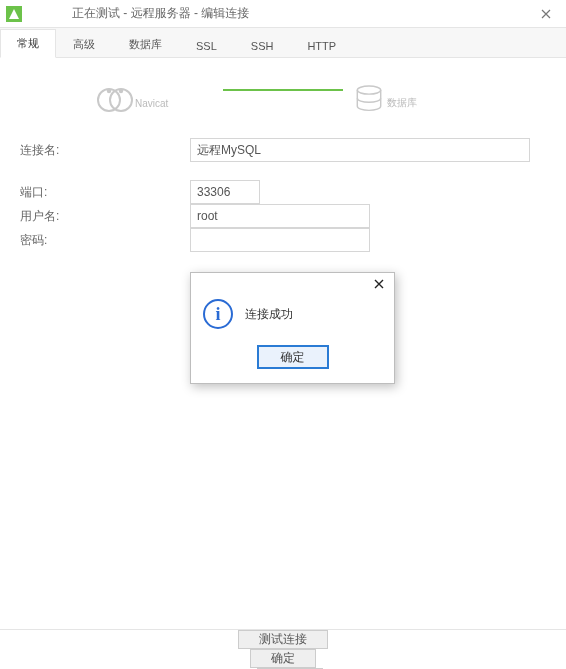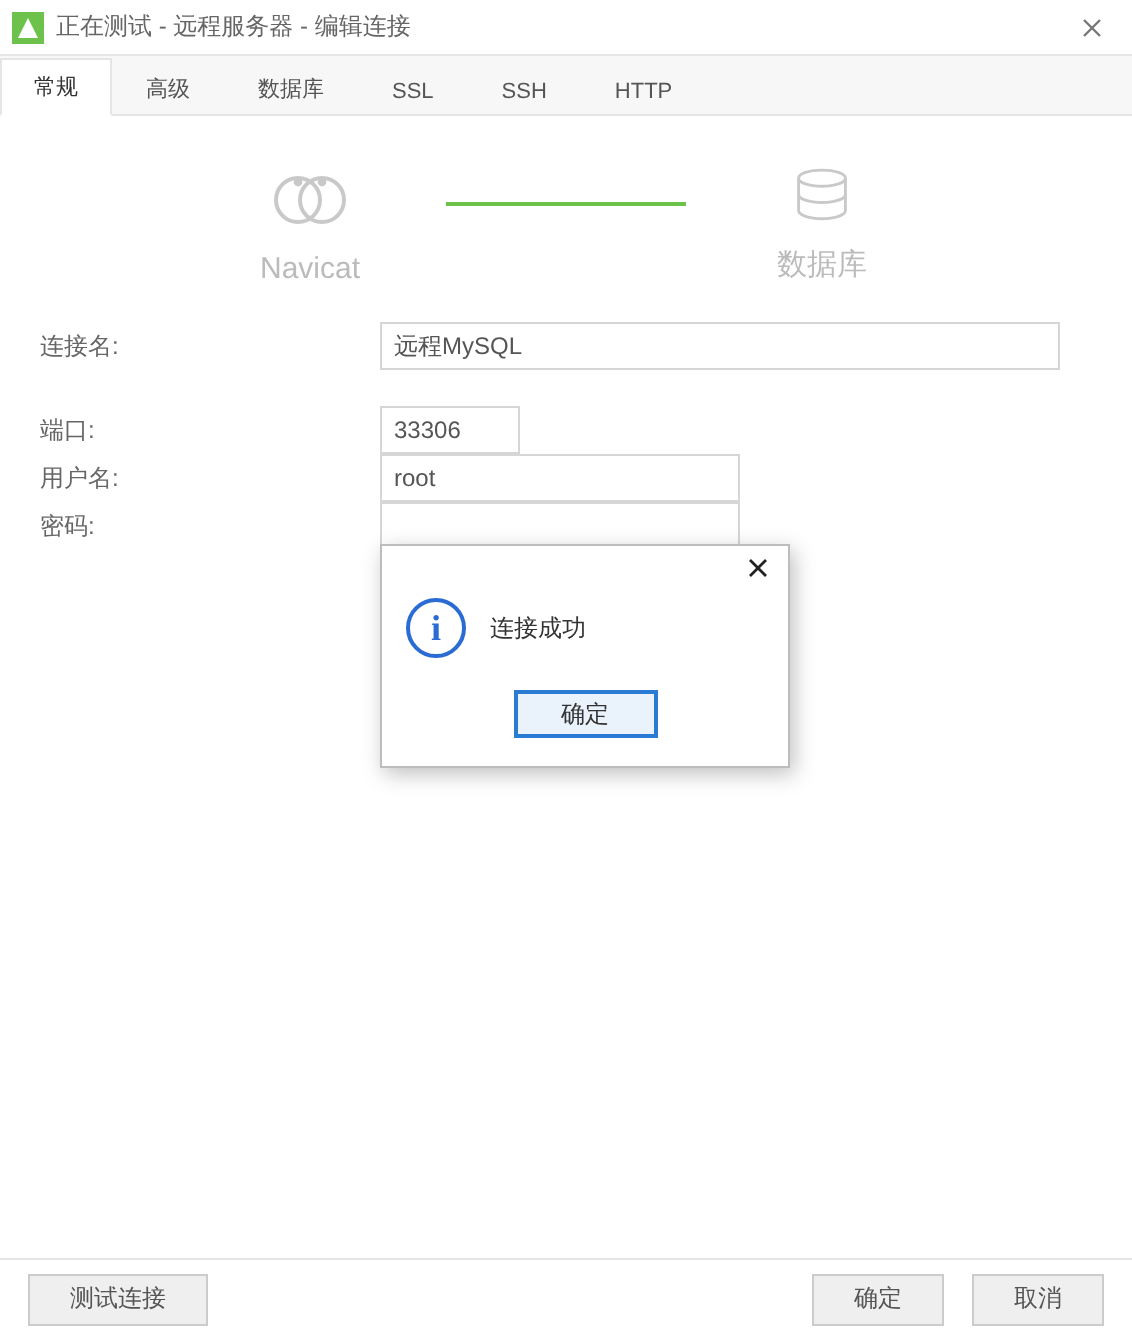--- a/index.html
+++ b/index.html
@@ -13,20 +13,21 @@
       position: relative;
       color: #333;
     }
     .titlebar {
       height: 28px;
       display: flex;
       align-items: center;
       padding: 0 6px;
       border-bottom: 1px solid #e5e5e5;
       background: #fff;
+      gap: 44px;
     }
     .titlebar .app-icon {
       width: 16px; height: 16px;
       margin-right: 6px;
       display: inline-flex;
     }
     .titlebar .title { flex: 1; color: #666; font-size: 12px; }
     .titlebar .close {
       width: 28px; height: 24px;
       display: flex; align-items: center; justify-content: center;
@@ -63,24 +64,24 @@
       position: relative;
     }
     .diagram {
       display: flex;
       align-items: center;
       justify-content: center;
       gap: 0;
       margin: 4px 0 18px 0;
     }
     .diagram .node {
-      display: flex; flex-direction: column; align-items: center;
+      display: flex; flex-direction: row; align-items: center;
       width: 120px;
       color: #bbb;
-      font-size: 15px;
+      font-size: 10px;
     }
     .diagram .node .label { margin-top: 6px; }
     .diagram .line {
       height: 2px;
       width: 120px;
       background: #6cc24a;
       margin: 0 8px;
       position: relative;
       top: -10px;
     }
@@ -110,20 +111,21 @@
     .gap { height: 18px; }
     .footer {
       position: absolute;
       left: 0; right: 0; bottom: 0;
       height: 40px;
       padding: 0 14px;
       display: flex;
       align-items: center;
       border-top: 1px solid #e5e5e5;
       background: #fff;
+      flex-direction: column;
     }
     .footer .btn {
       height: 26px;
       padding: 0 20px;
       border: 1px solid #ccc;
       background: #efefef;
       font-family: inherit;
       font-size: 12px;
       color: #555;
       cursor: pointer;

